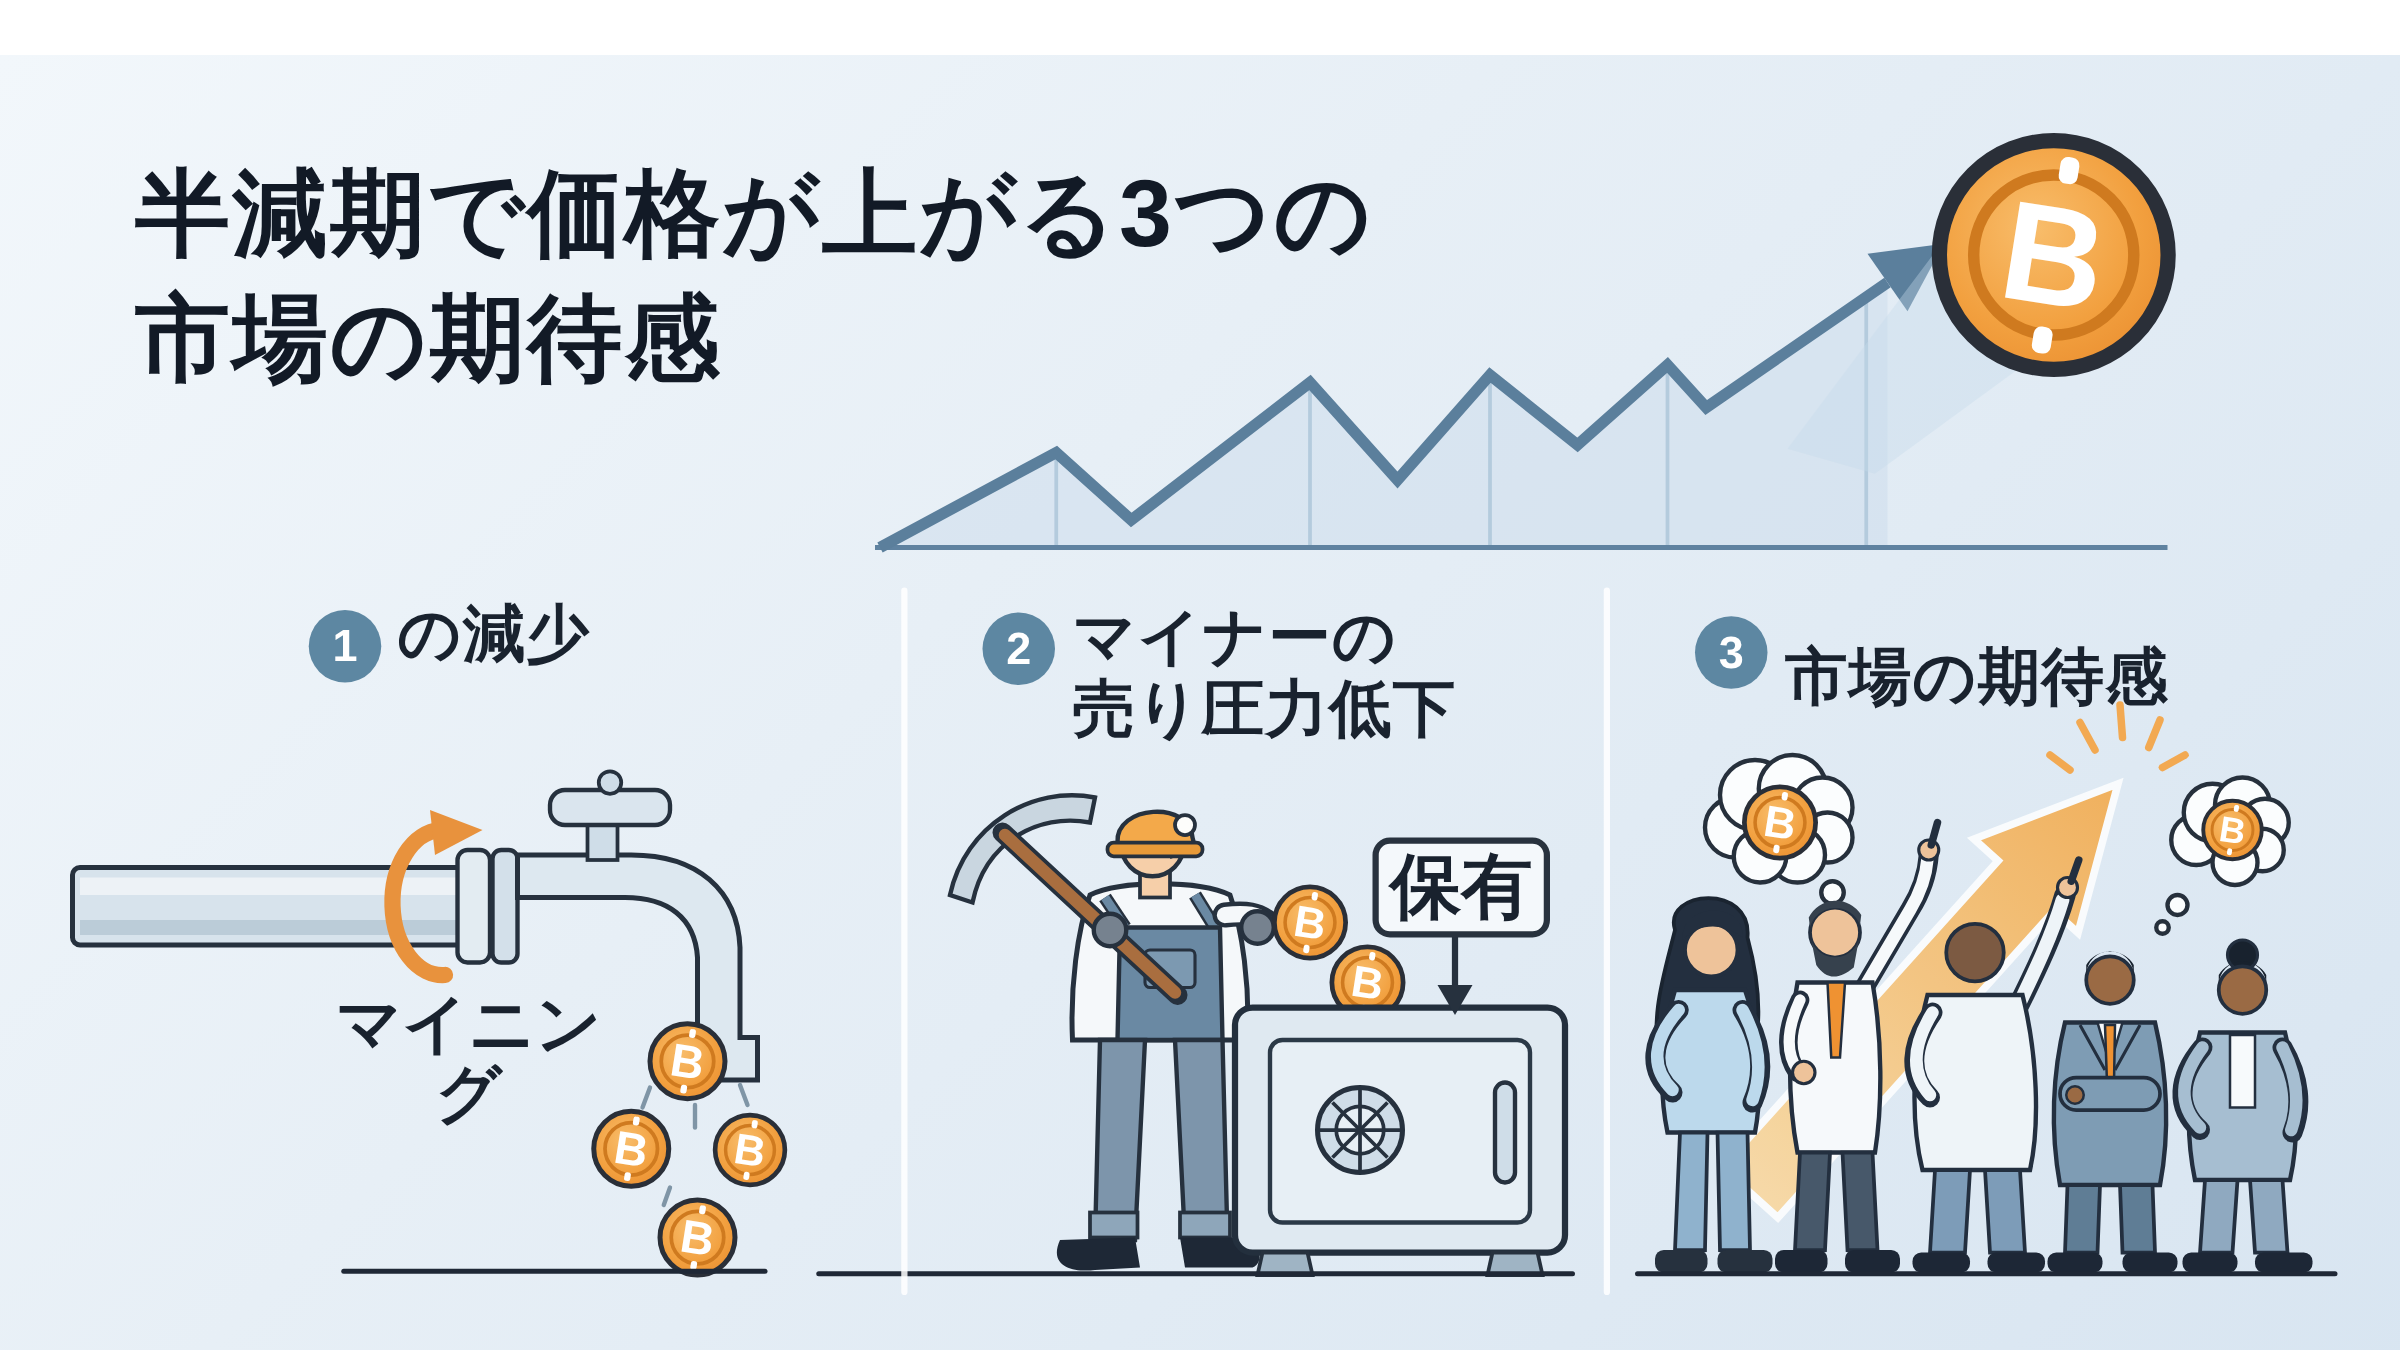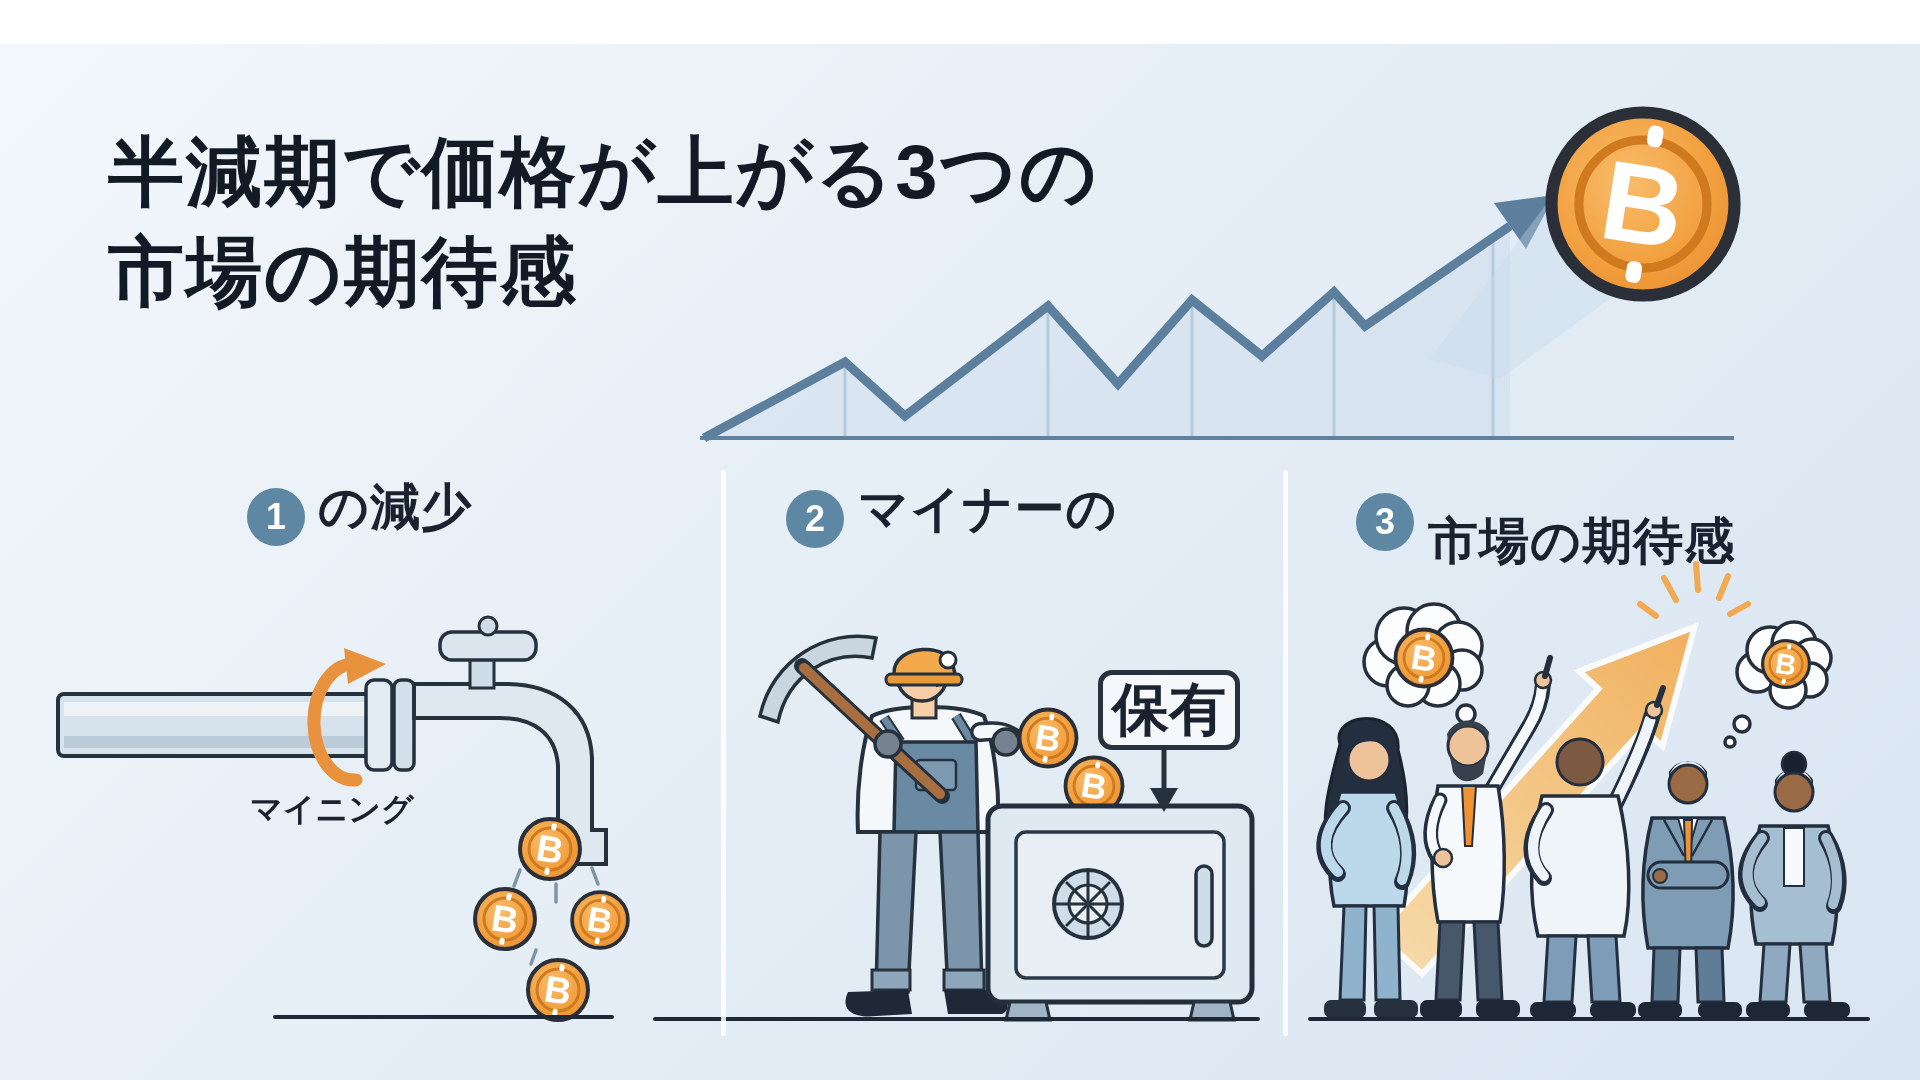--- a/index.html
+++ b/index.html
@@ -10,22 +10,22 @@
   #art{position:absolute;left:0;top:0;width:1920px;height:1080px;}
   .title{position:absolute;left:108px;top:78px;font-size:76px;font-weight:900;
          line-height:1.32;color:#121a26;letter-spacing:2px;}
   .divider{position:absolute;top:426px;width:5px;height:566px;
            background:rgba(255,255,255,.85);border-radius:3px;}
   .badge{position:absolute;width:58px;height:58px;border-radius:50%;
          background:#5d87a2;color:#ffffff;display:flex;align-items:center;
          justify-content:center;font-size:36px;font-weight:800;}
   .hdr{position:absolute;font-size:50px;font-weight:800;line-height:1.16;
        color:#19222e;letter-spacing:1px;}
-  .caption{position:absolute;left:250px;top:748px;width:250px;
-           font-size:32px;font-weight:800;line-height:1.08;color:#19222e;}
+  .caption{position:absolute;left:250px;top:748px;width:250px;text-align:center;
+           font-size:52px;font-weight:800;line-height:1.08;color:#19222e;}
   .holdtag{position:absolute;left:1098px;top:626px;width:132px;height:70px;
            border:5px solid #28323e;border-radius:14px;background:#f4f8fb;
            display:flex;align-items:center;justify-content:center;
            font-size:57px;font-weight:800;color:#19222e;}
 </style>
 </head>
 <body>
 
 <div id="stage">
 
@@ -285,20 +285,21 @@
   </div>
 
   <div class="badge" style="left:247px;top:444px">1</div>
   <div class="hdr" style="left:318px;top:434px">
     <div>の減少</div>
   </div>
 
   <div class="badge" style="left:786px;top:446px">2</div>
   <div class="hdr" style="left:858px;top:436px">
     <div>マイナーの</div>
+    <div>売り圧力低下</div>
   </div>
 
   <div class="badge" style="left:1356px;top:449px">3</div>
   <div class="hdr" style="left:1428px;top:468px">
     <div>市場の期待感</div>
   </div>
 
   <div class="caption">
     <div>マイニング</div>
   </div>

